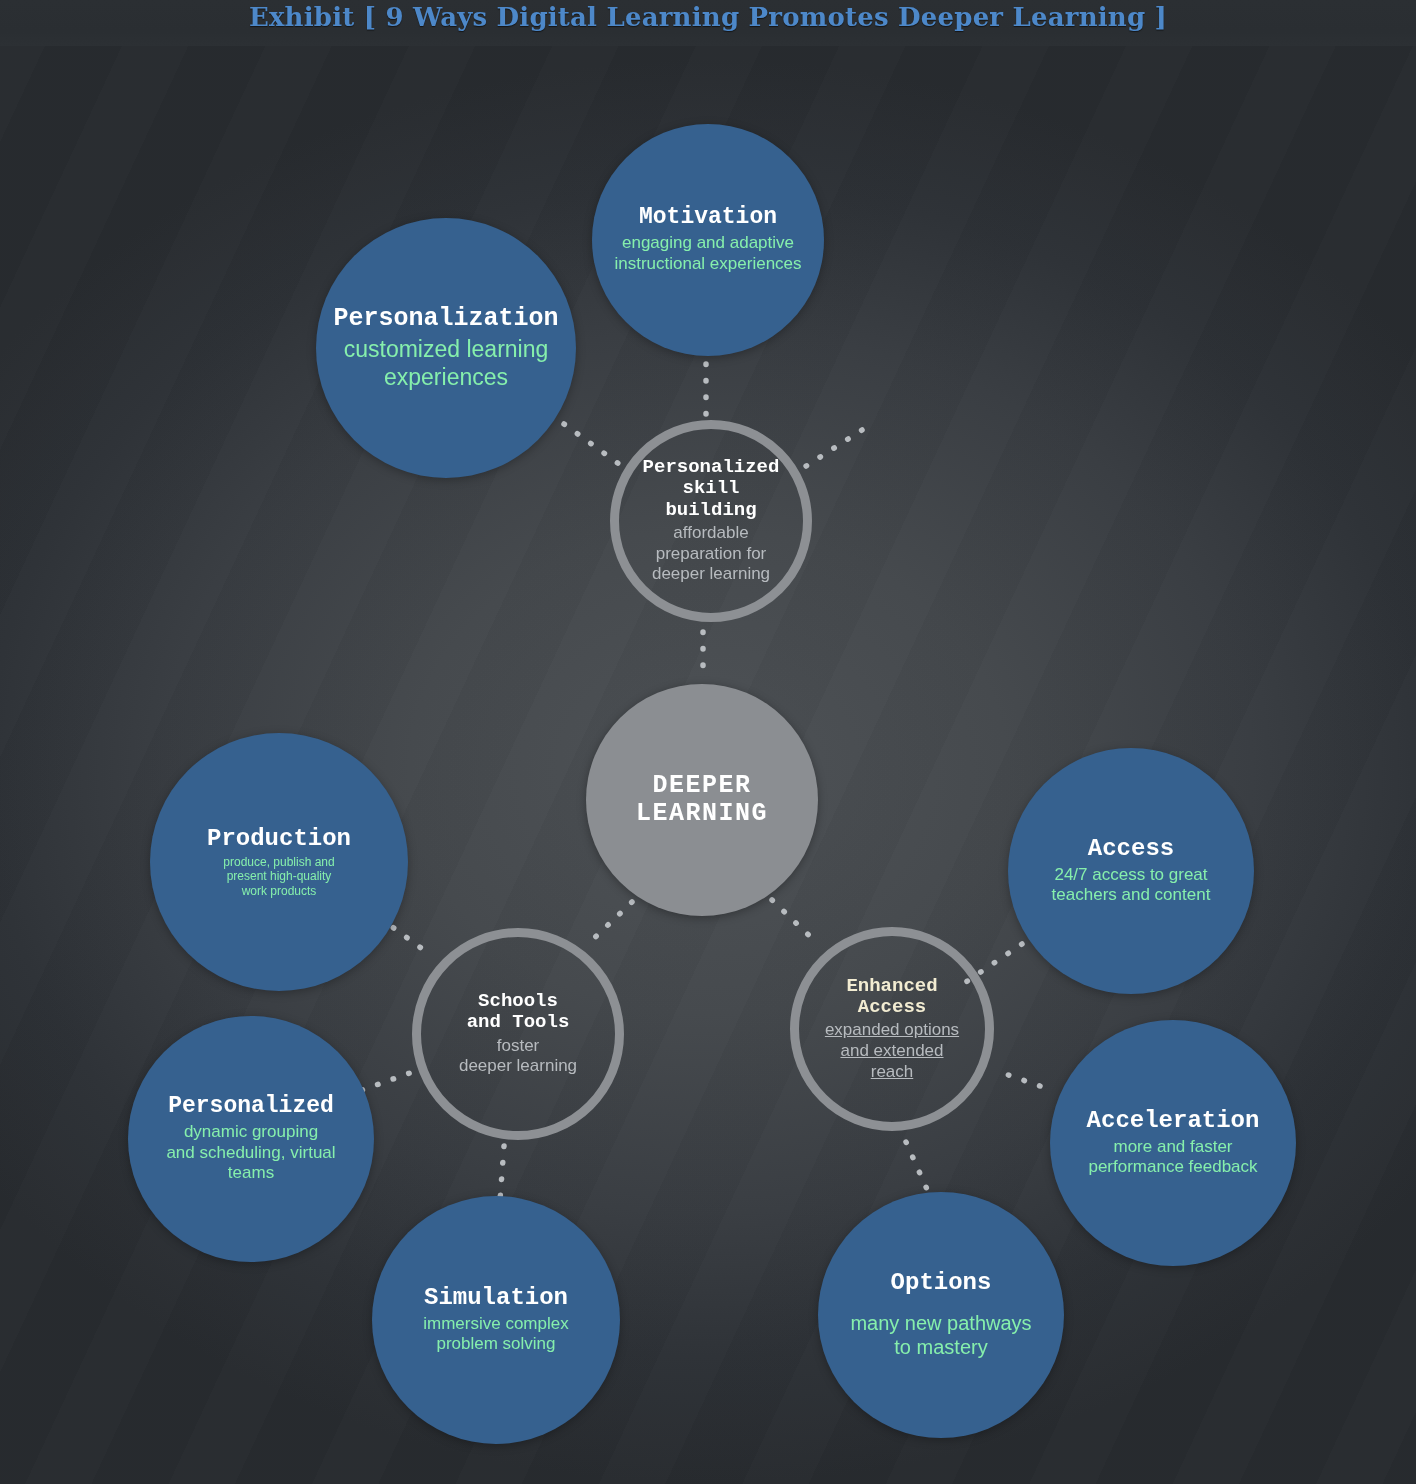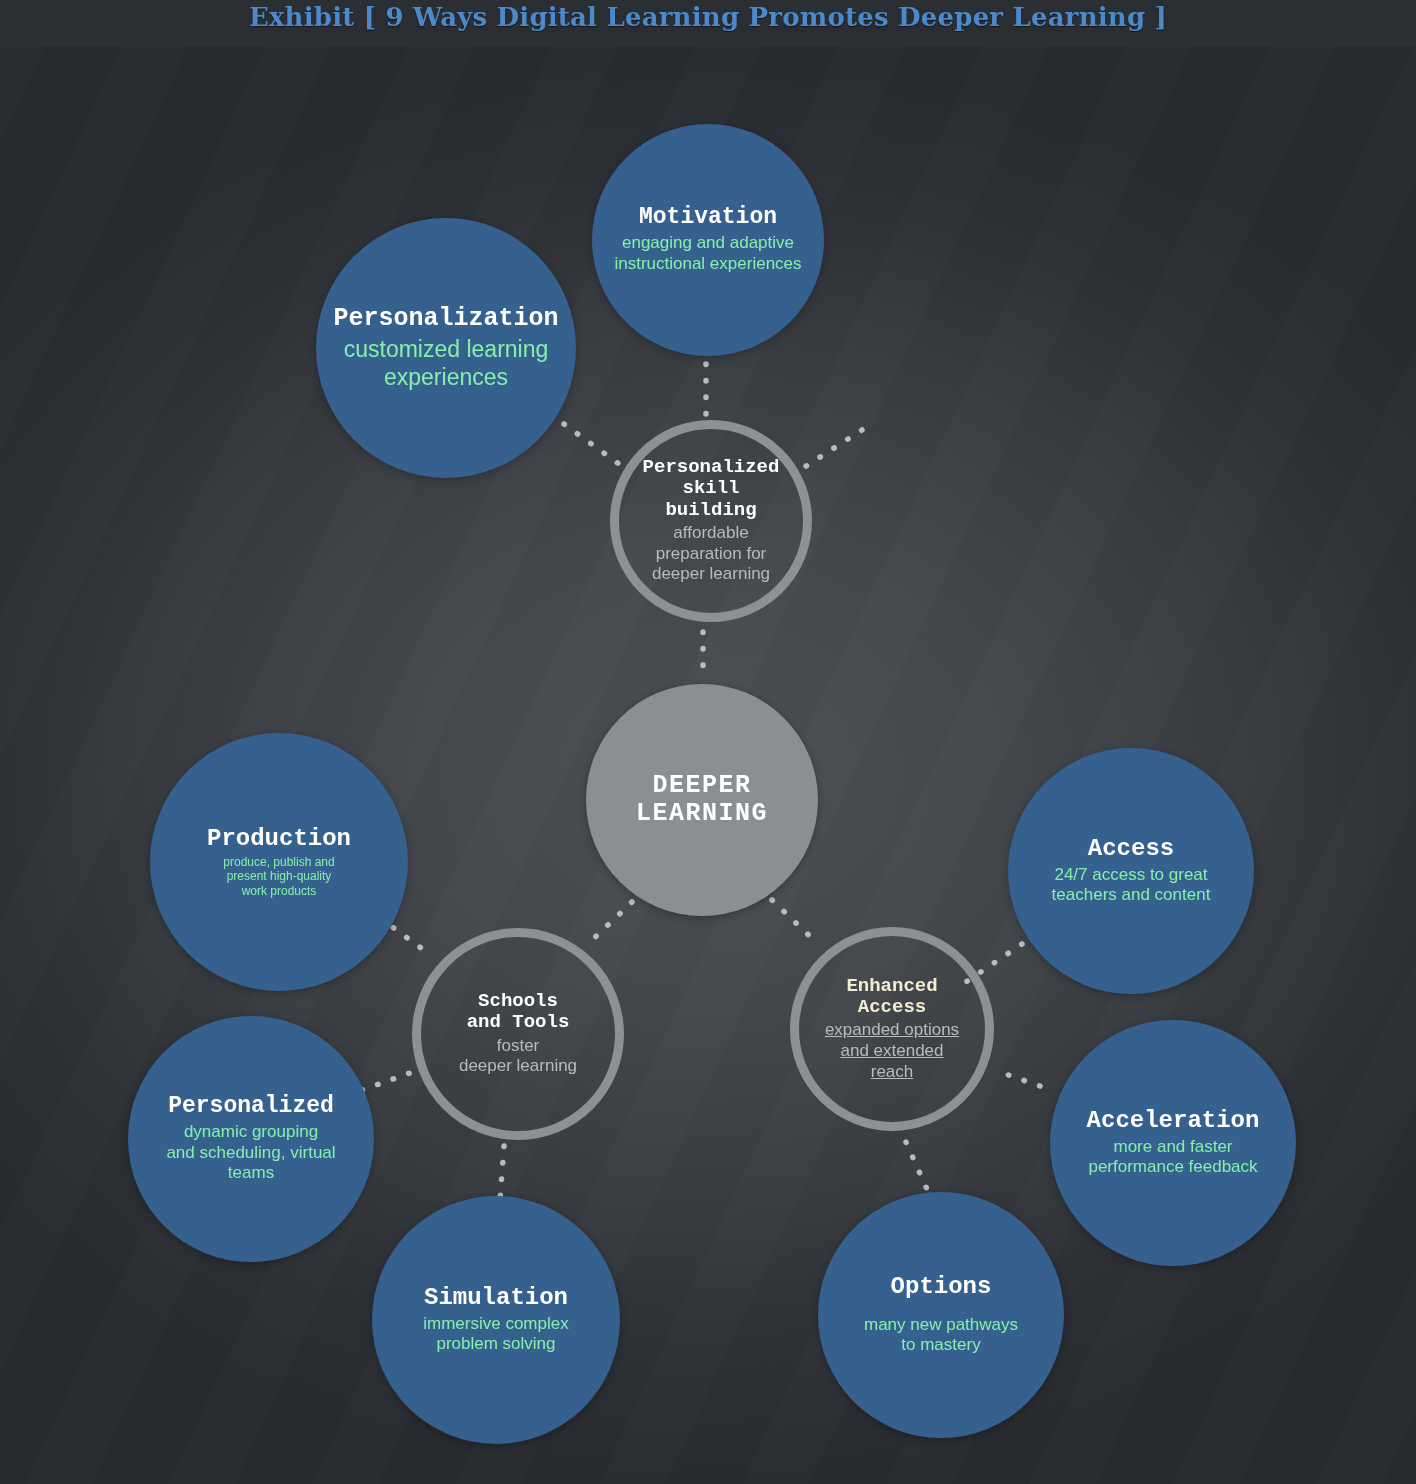--- a/index.html
+++ b/index.html
@@ -122,21 +122,21 @@
   #node-acceleration    { left: 1050px; top: 1020px; width: 246px; height: 246px; }
   #node-acceleration .n-title { font-size: 24px; }
   #node-acceleration .n-desc  { font-size: 17px; }
 
   #node-simulation      { left: 372px;  top: 1196px; width: 248px; height: 248px; }
   #node-simulation .n-title { font-size: 24px; }
   #node-simulation .n-desc  { font-size: 17px; }
 
   #node-options         { left: 818px;  top: 1192px; width: 246px; height: 246px; gap: 12px; }
   #node-options .n-title { font-size: 24px; }
-  #node-options .n-desc  { font-size: 17px; }
+  #node-options .n-desc  { font-size: 20px; }
 </style>
 </head>
 <body>
 
 <div id="stage">
   <div id="sheen"></div>
   <div id="topband"></div>
   <div id="title">Exhibit [ 9 Ways Digital Learning Promotes Deeper Learning ]</div>
 
   <svg id="links" width="1416" height="1484">

